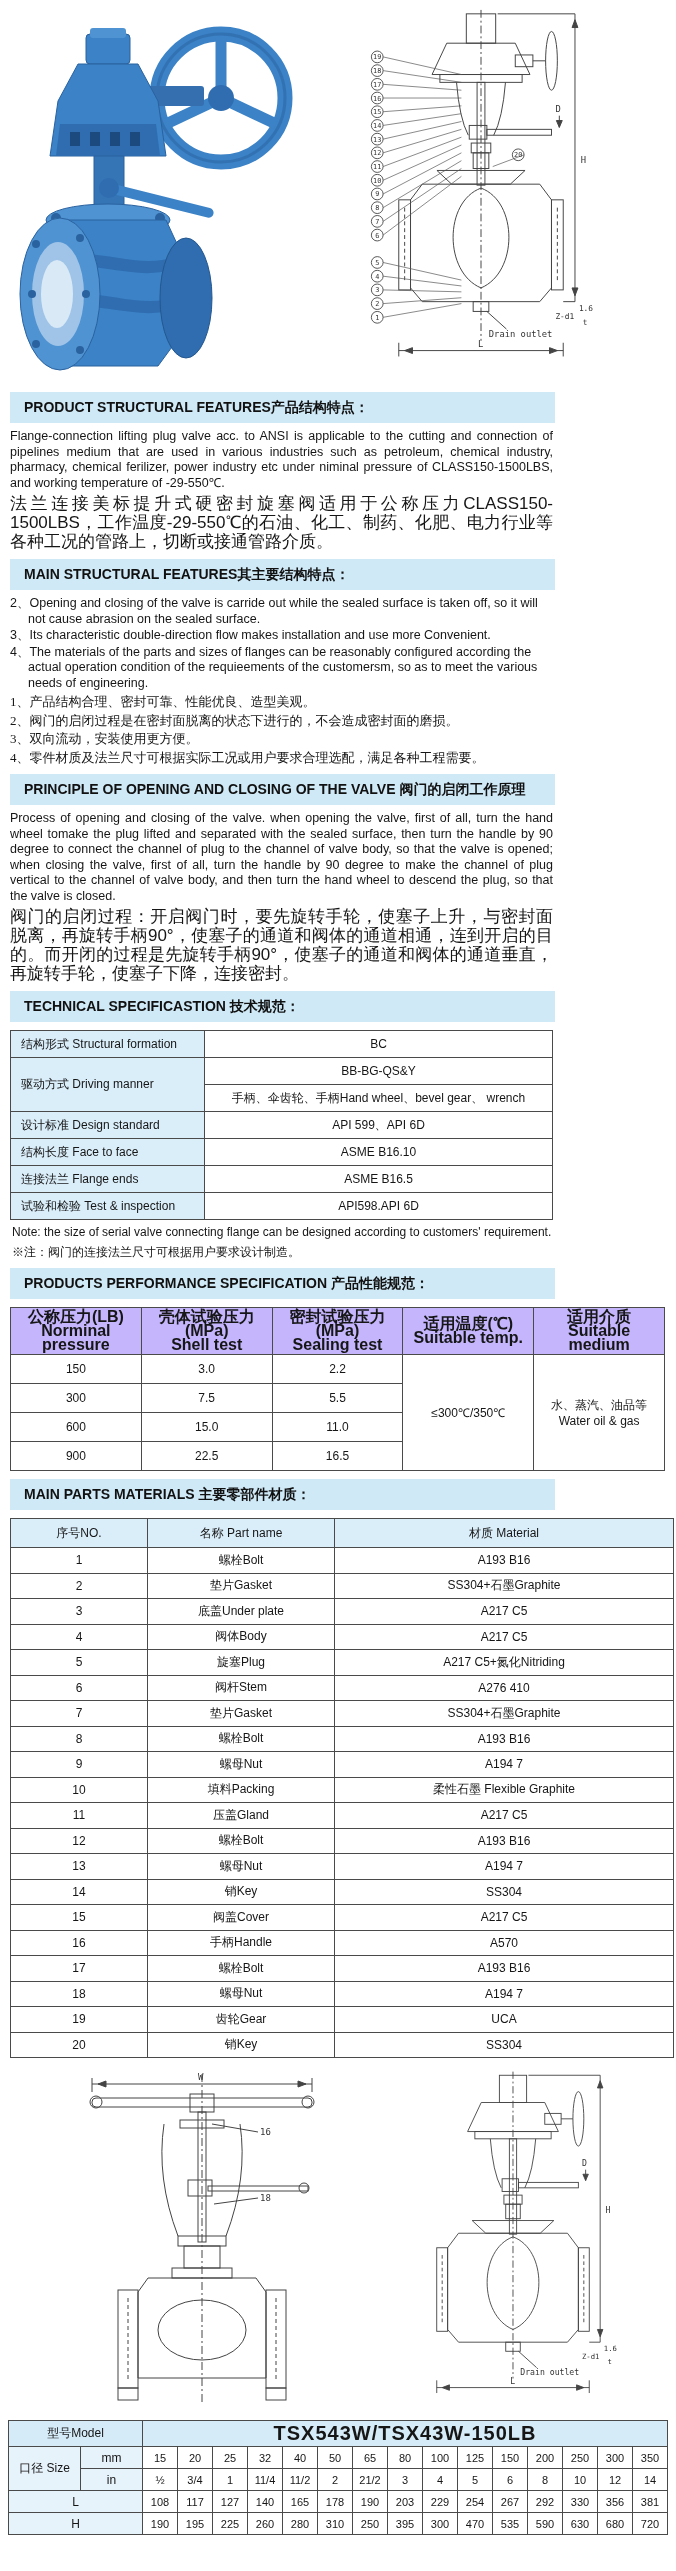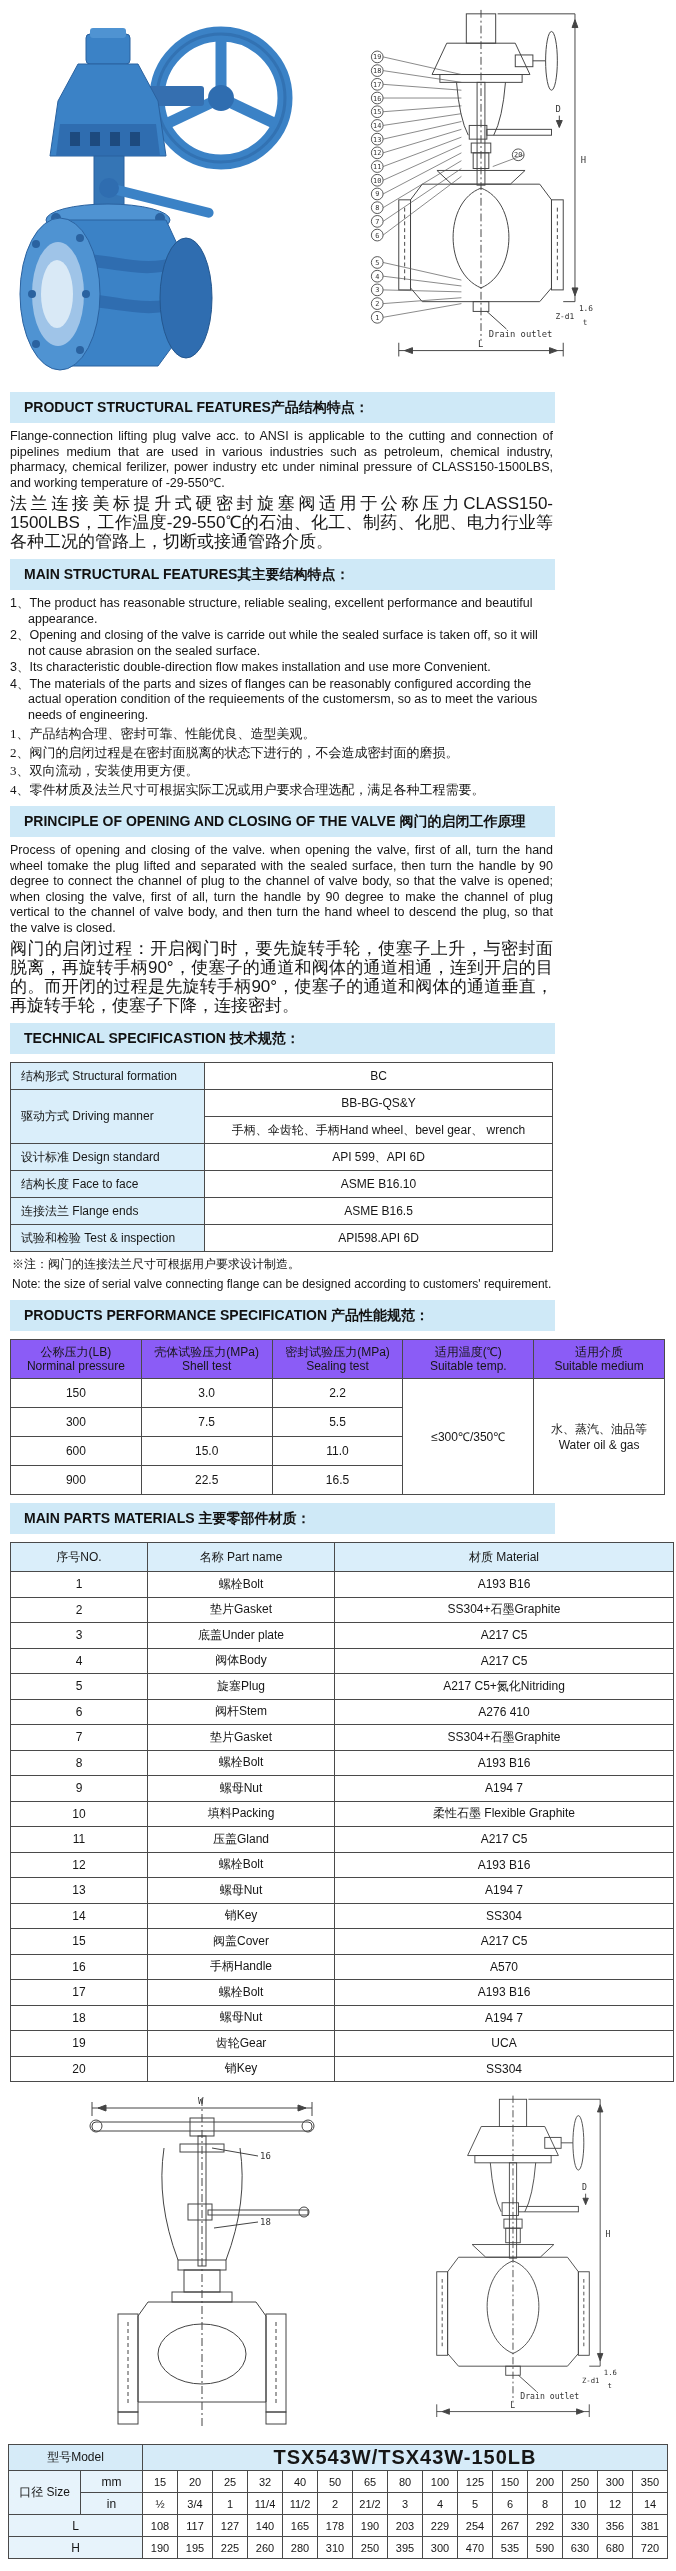--- a/index.html
+++ b/index.html
@@ -38,21 +38,21 @@
   td,th{border:1px solid #4a4a4a;font-size:12px;text-align:center;vertical-align:middle;padding:2px 3px;overflow:hidden;}
 
   
   .tech{width:543px;margin:8px 0 0 10px;}
   .tech td{height:22px;}
   .tech td.label{background:#daeefa;width:180px;text-align:left;padding-left:10px;}
   .note{width:543px;margin:5px 0 0 12px;font-size:12px;line-height:15px;}
 
   
   .perf{width:655px;margin:8px 0 0 10px;}
-  .perf th{background:#8b5cf6;font-weight:normal;height:34px;font-size:12px;line-height:14px;}
+  .perf th{background:#c4b5fd;font-weight:bold;height:34px;font-size:16px;line-height:14px;}
   .perf td{height:24px;}
 
   
   .mats{width:664px;margin:8px 0 0 10px;}
   .mats th{background:#daeefa;font-weight:normal;height:24px;}
   .mats td{height:20.5px;}
 
   
   .dimwrap{margin:4px 0 0 8px;}
   .dim{width:660px;margin-bottom:0;}
@@ -239,21 +239,20 @@
   <div class="bar">
     <span class="en">PRODUCT STRUCTURAL FEATURES</span><span class="cn">产品结构特点：</span>
   </div>
   <div class="para">Flange-connection lifting plug valve acc. to ANSI is applicable to the cutting and connection of pipelines medium that are used in various industries such as petroleum, chemical industry, pharmacy, chemical ferilizer, power industry etc under niminal pressure of CLASS150-1500LBS, and working temperature of -29-550℃.</div>
   <div class="para cn">法兰连接美标提升式硬密封旋塞阀适用于公称压力CLASS150-1500LBS，工作温度-29-550℃的石油、化工、制药、化肥、电力行业等各种工况的管路上，切断或接通管路介质。</div>
 
   <div class="bar">
     <span class="en">MAIN STRUCTURAL FEATURES</span><span class="cn">其主要结构特点：</span>
   </div>
   <div class="list" id="main-list-en">
-      <div>1、The product has reasonable structure, reliable sealing, excellent performance and beautiful appearance.</div>
       <div>2、Opening and closing of the valve is carride out while the sealed surface is taken off, so it will not cause abrasion on the sealed surface.</div>
       <div>3、Its characteristic double-direction flow makes installation and use more Convenient.</div>
       <div>4、The materials of the parts and sizes of flanges can be reasonably configured according the actual operation condition of the requieements of the customersm, so as to meet the various needs of engineering.</div>
     </div>
   <div class="list cn" id="main-list-cn">
       <div>1、产品结构合理、密封可靠、性能优良、造型美观。</div>
       <div>2、阀门的启闭过程是在密封面脱离的状态下进行的，不会造成密封面的磨损。</div>
       <div>3、双向流动，安装使用更方便。</div>
       <div>4、零件材质及法兰尺寸可根据实际工况或用户要求合理选配，满足各种工程需要。</div>
     </div>
@@ -291,22 +290,22 @@
         <tr>
           <td class="label">连接法兰 Flange ends</td>
           <td class="val">ASME B16.5</td>
         </tr>
         <tr>
           <td class="label">试验和检验 Test &amp; inspection</td>
           <td class="val">API598.API 6D</td>
         </tr>
       </tbody>
     </table>
+  <div class="note">Note: the size of serial valve connecting flange can be designed according to customers' requirement.</div>
   <div class="note">※注：阀门的连接法兰尺寸可根据用户要求设计制造。</div>
-  <div class="note">Note: the size of serial valve connecting flange can be designed according to customers' requirement.</div>
 
   <div class="bar">
     <span class="en">PRODUCTS PERFORMANCE SPECIFICATION</span><span class="cn"> 产品性能规范：</span>
   </div>
   <table class="perf" id="perf-table">
       <tbody>
         <tr>
           <th>
             <div>公称压力(LB)</div>
             <div>Norminal pressure</div>

